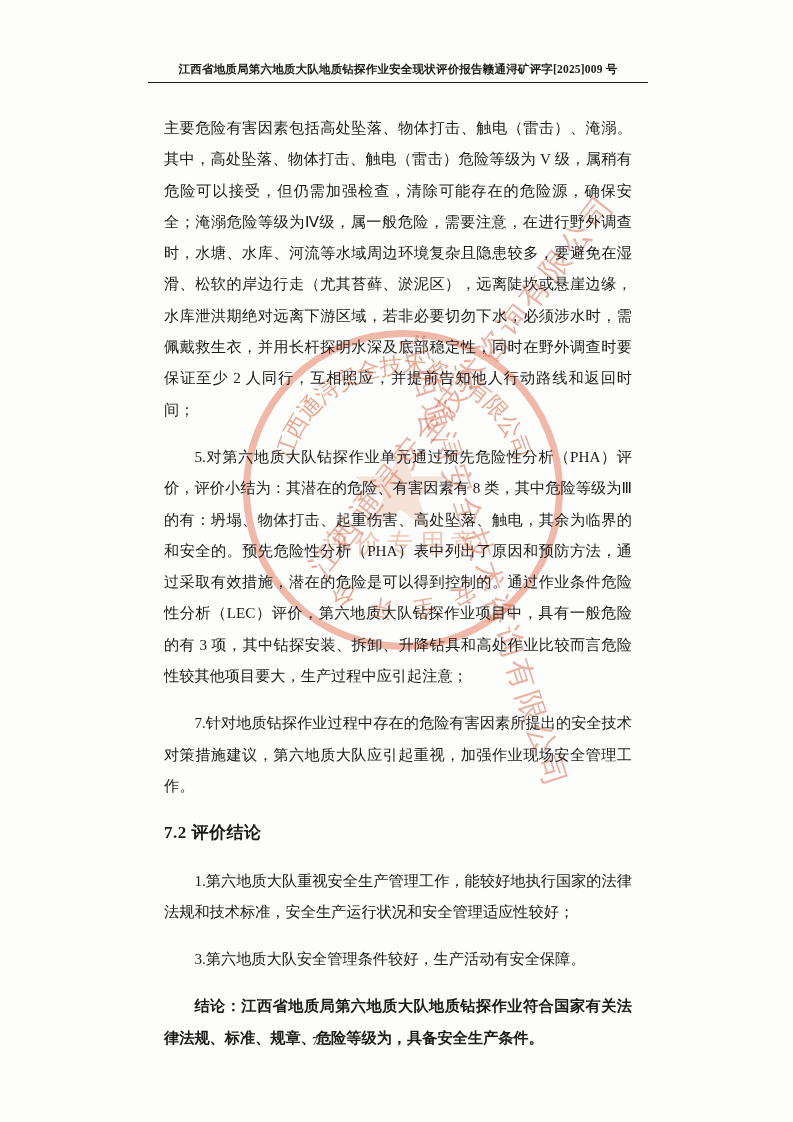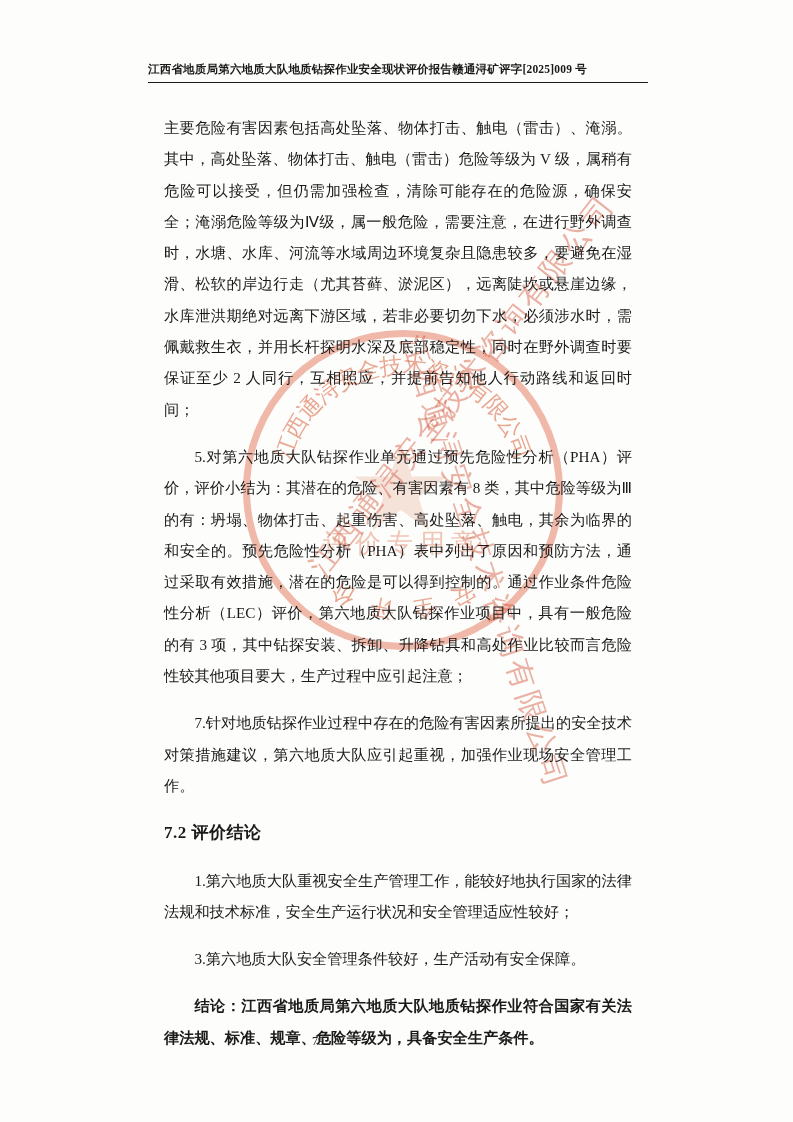--- a/index.html
+++ b/index.html
@@ -16,21 +16,21 @@
     font-family: "Liberation Serif", serif;
     color: #1a1a1a;
   }
   
   .header {
     position: absolute;
     top: 62px;
     left: 148px;
     width: 500px;
     display: flex;
-    justify-content: flex-start;
+    justify-content: center;
     align-items: flex-end;
     font-size: 11.5px;
     font-weight: bold;
     font-family: "Liberation Serif", serif;
     color: #1a1a1a;
     letter-spacing: 0.2px;
   }
   .header-left { white-space: nowrap; }
   .header-right { white-space: nowrap; }
   .header-rule {

